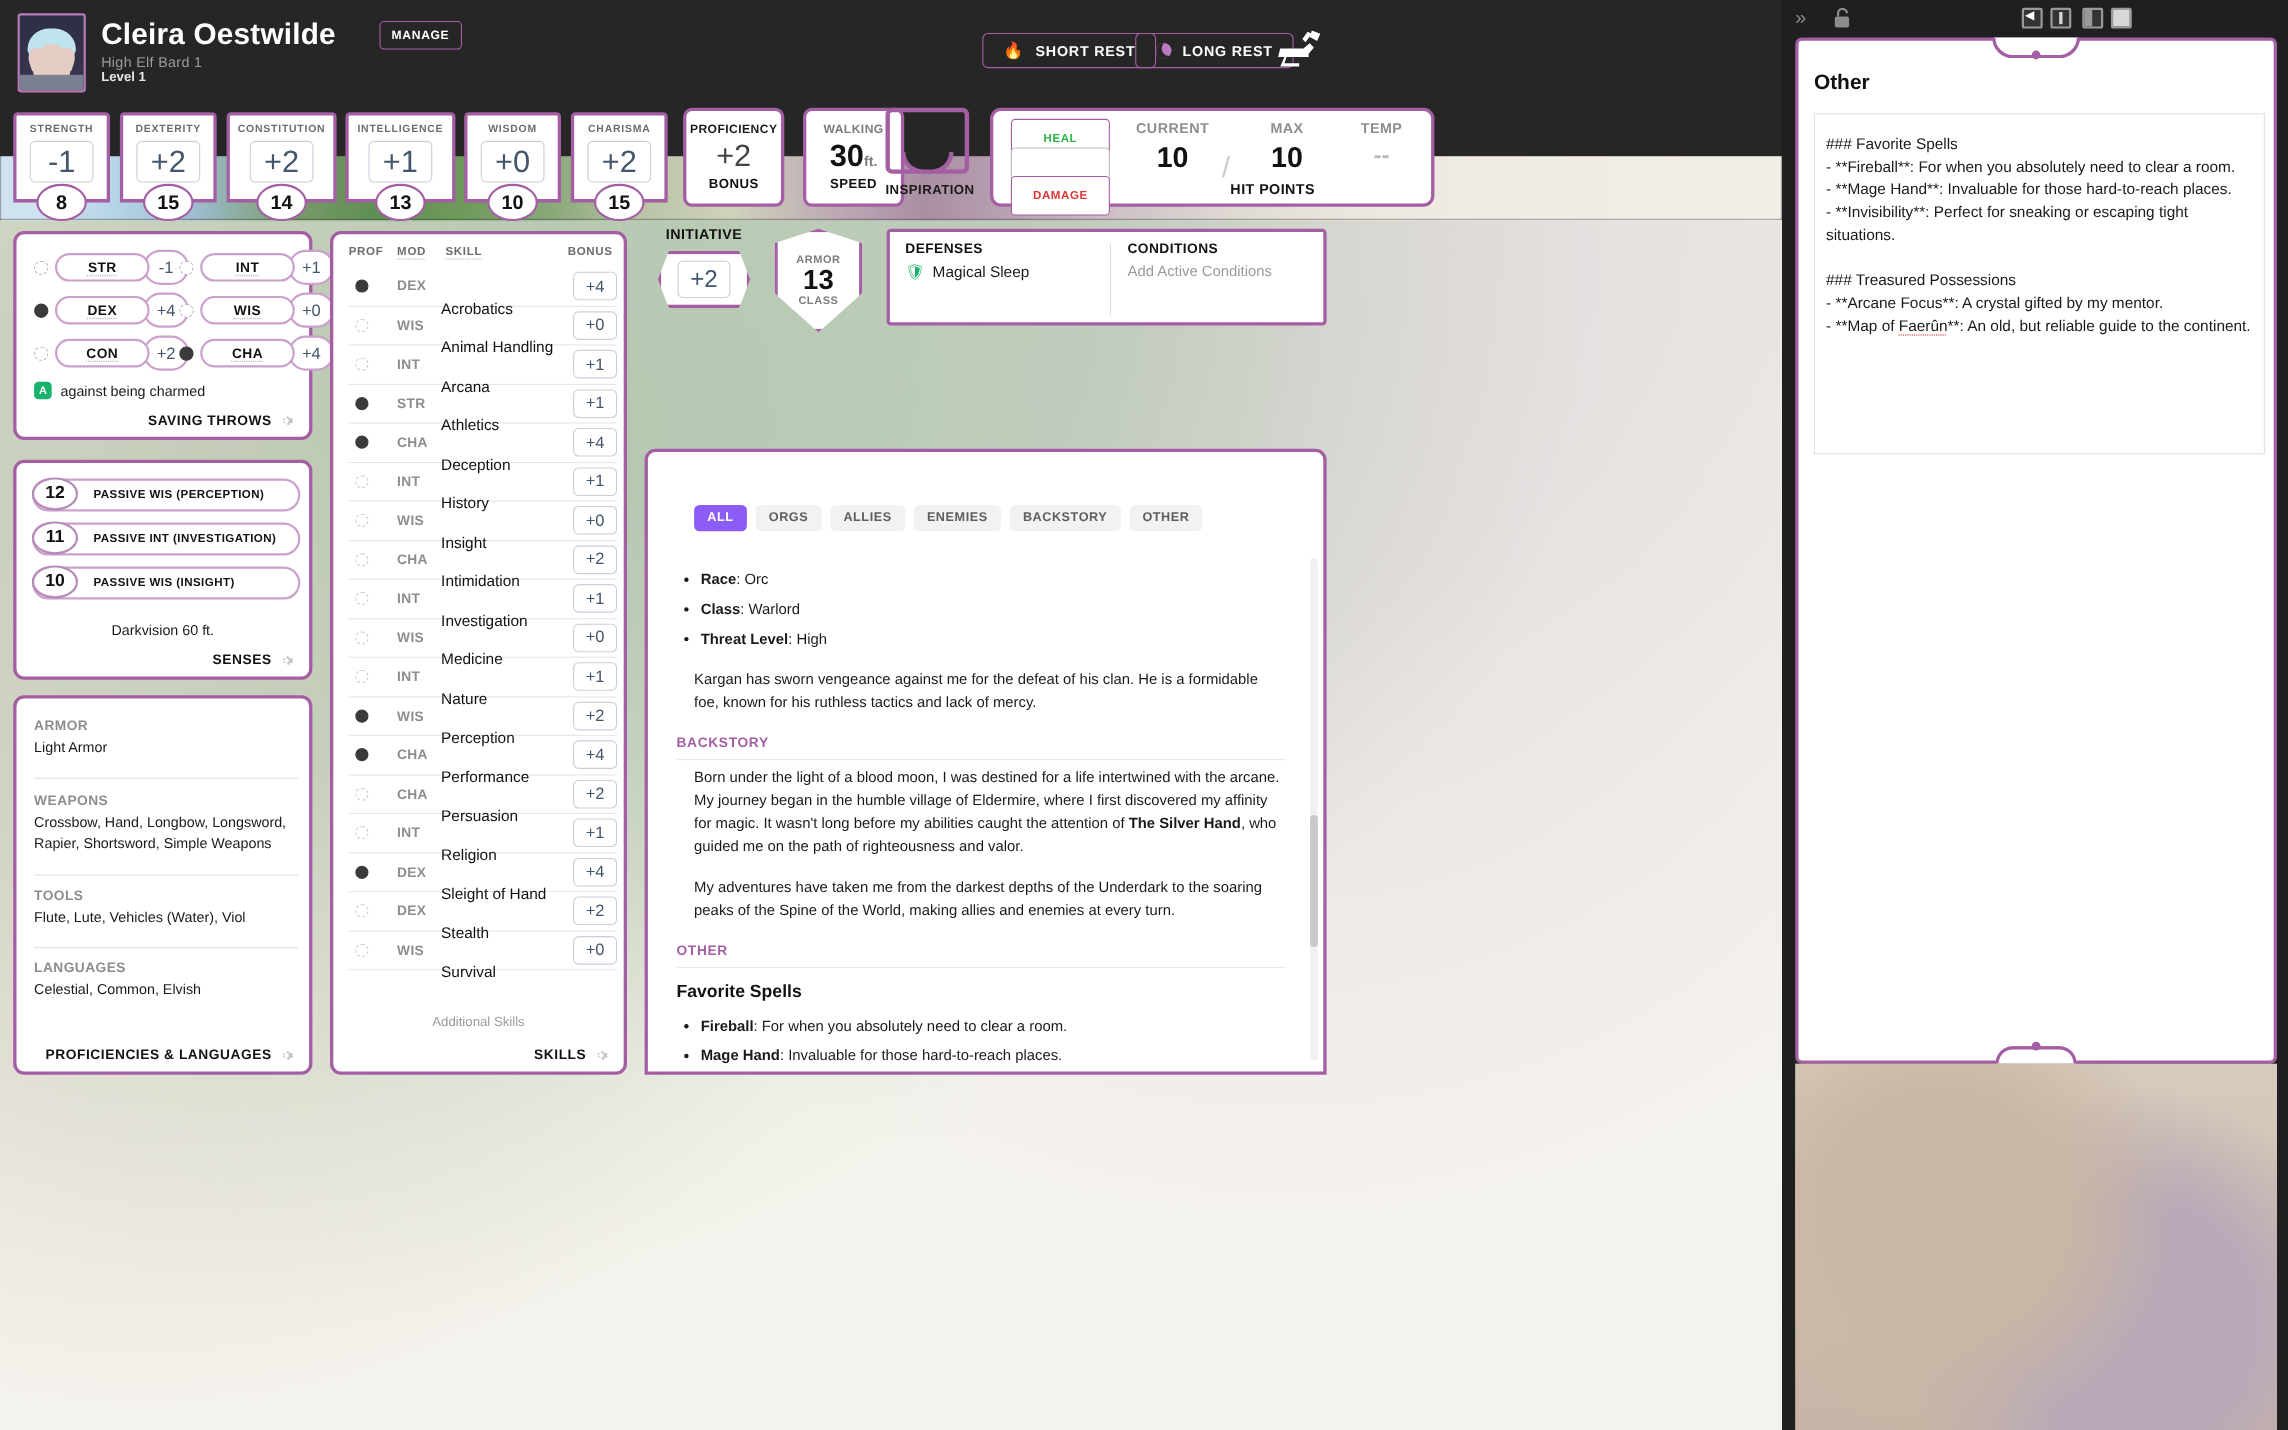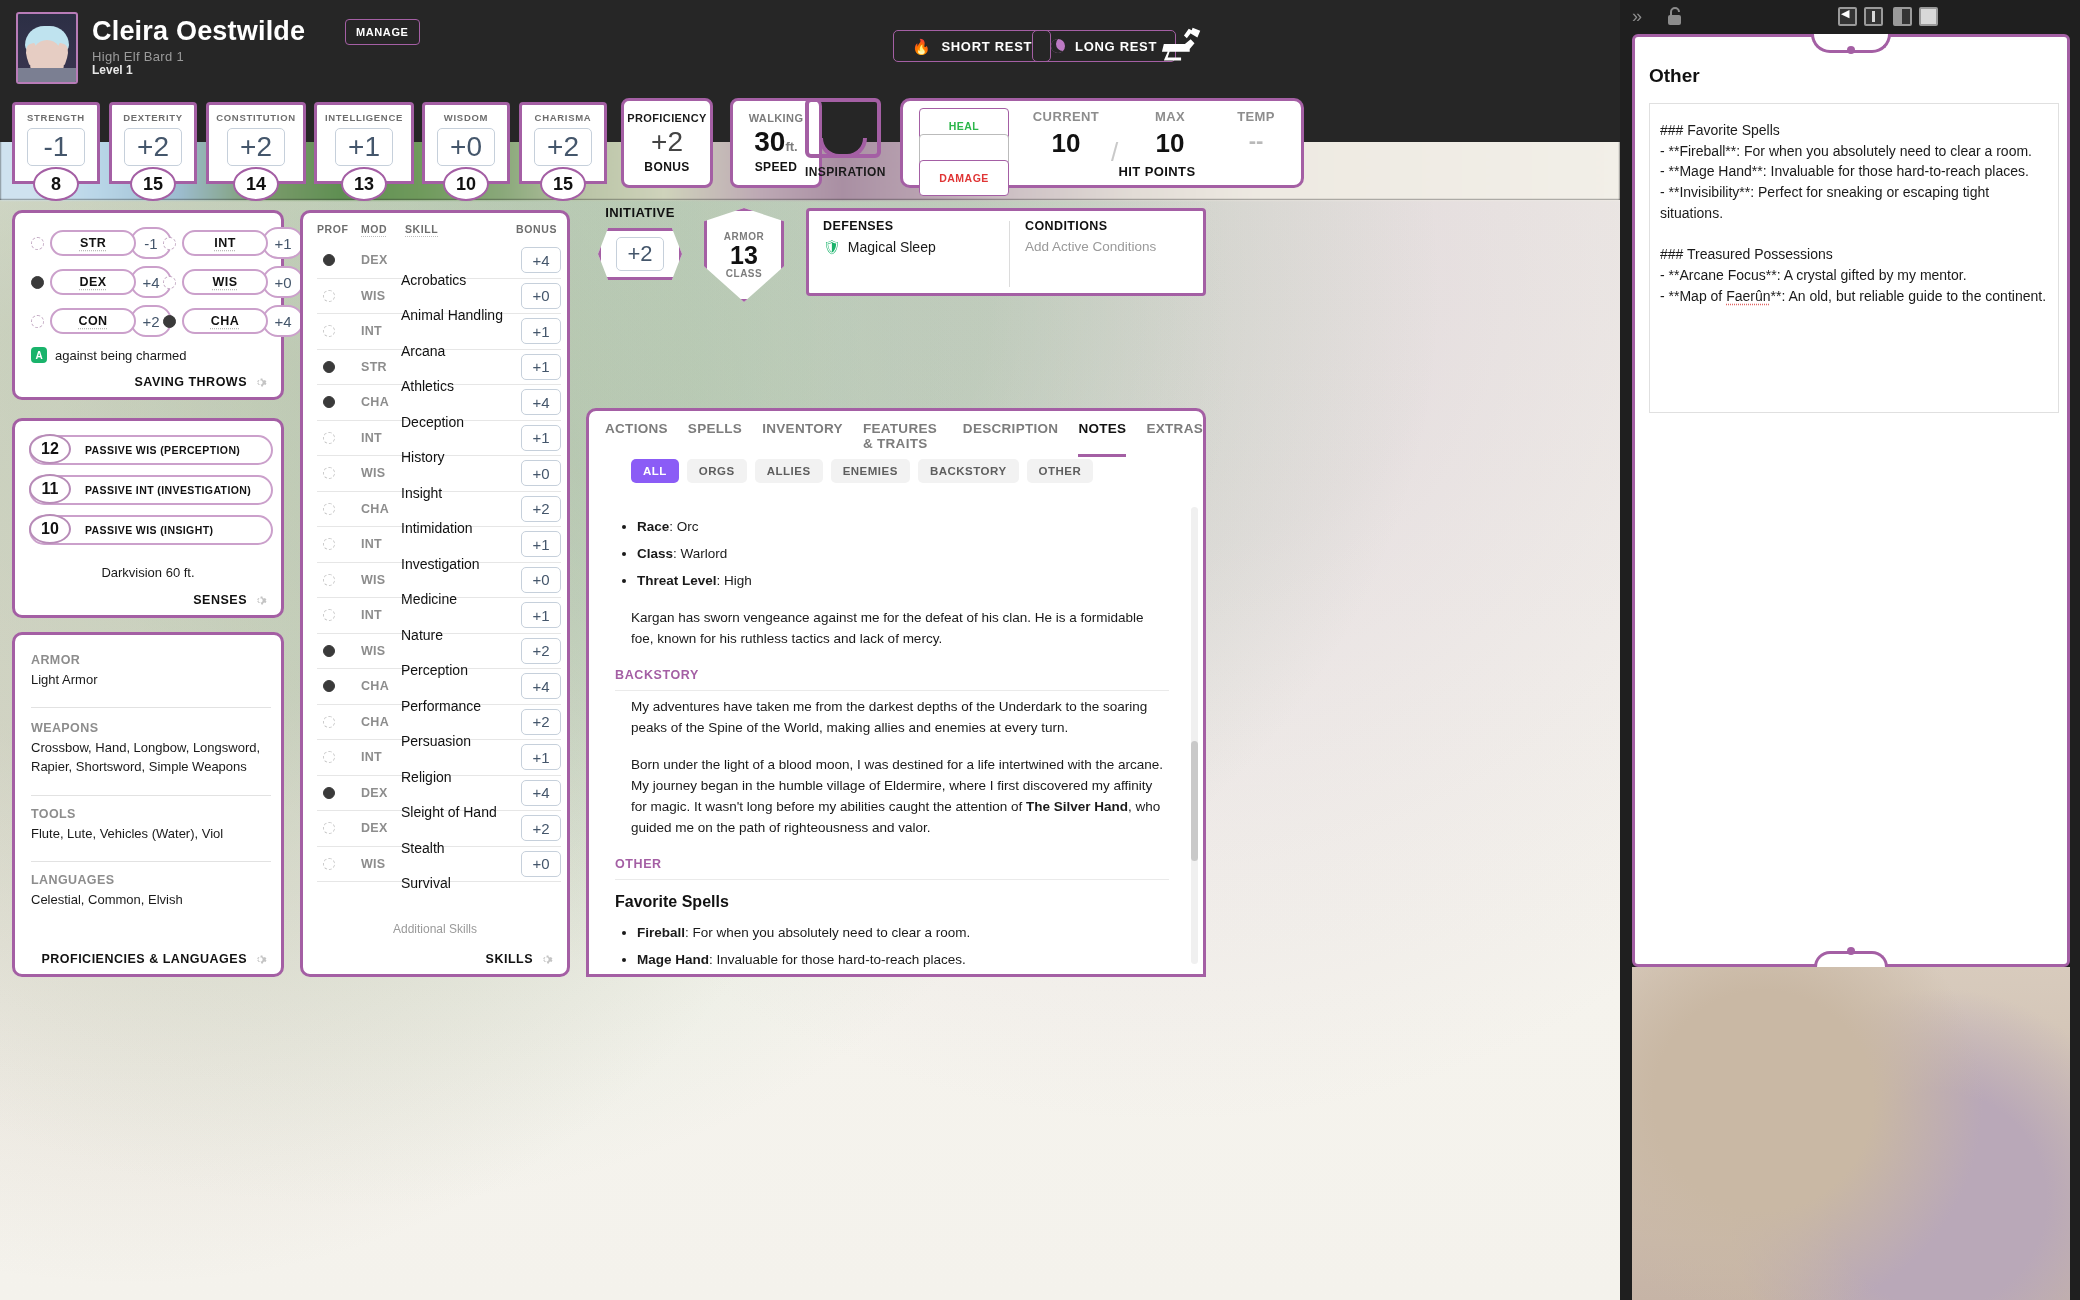--- a/index.html
+++ b/index.html
@@ -854,50 +854,41 @@
       <div id="skills-extra">Additional Skills</div>
       <div class="panel-title">
         <span>SKILLS</span>
         <svg class="gear" viewBox="0 0 24 24">
           <path fill="#c4c4c4" d="M12 8a4 4 0 100 8 4 4 0 000-8zm9 4l2 1.6-1.6 2.8-2.4-.8-1.9 1.1-.5 2.5h-3.2l-.5-2.5-1.9-1.1-2.4.8L6 13.6 8 12 6 10.4 7.6 7.6l2.4.8 1.9-1.1.5-2.5h3.2l.5 2.5 1.9 1.1 2.4-.8L23 10.4 21 12z"></path>
         </svg>
       </div>
     </div>
 
     <div id="tabpanel">
-      <div id="tabs">
-          <div class="tab">ACTIONS</div>
-          <div class="tab">SPELLS</div>
-          <div class="tab">INVENTORY</div>
-          <div class="tab">FEATURES &amp; TRAITS</div>
-          <div class="tab">DESCRIPTION</div>
-          <div class="tab active">NOTES</div>
-          <div class="tab">EXTRAS</div>
-        </div>
       <div id="subtabs">
           <div class="subtab active">ALL</div>
           <div class="subtab">ORGS</div>
           <div class="subtab">ALLIES</div>
           <div class="subtab">ENEMIES</div>
           <div class="subtab">BACKSTORY</div>
           <div class="subtab">OTHER</div>
         </div>
 
       <div id="notes-scroll">
         <div id="notes-body">
           <ul>
             <li><b>Race</b>: <span>Orc</span></li>
             <li><b>Class</b>: <span>Warlord</span></li>
             <li><b>Threat Level</b>: <span>High</span></li>
           </ul>
           <p>Kargan has sworn vengeance against me for the defeat of his clan. He is a formidable foe, known for his ruthless tactics and lack of mercy.</p>
 
           <div class="nsec">BACKSTORY</div>
+          <p><span>Born under the light of a blood moon, I was destined for a life intertwined with the arcane. My journey began in the humble village of Eldermire, where I first discovered my affinity for magic. It wasn't long before my abilities caught the attention of </span><b>The Silver Hand</b><span>, who guided me on the path of righteousness and valor.</span></p>
           <p>My adventures have taken me from the darkest depths of the Underdark to the soaring peaks of the Spine of the World, making allies and enemies at every turn.</p>
-          <p><span>Born under the light of a blood moon, I was destined for a life intertwined with the arcane. My journey began in the humble village of Eldermire, where I first discovered my affinity for magic. It wasn't long before my abilities caught the attention of </span><b>The Silver Hand</b><span>, who guided me on the path of righteousness and valor.</span></p>
 
           <div class="nsec">OTHER</div>
           <div class="nsub">Favorite Spells</div>
           <ul>
             <li><b>Fireball</b>: <span>For when you absolutely need to clear a room.</span></li>
             <li><b>Mage Hand</b>: <span>Invaluable for those hard-to-reach places.</span></li>
 
           </ul>
 
         </div>

